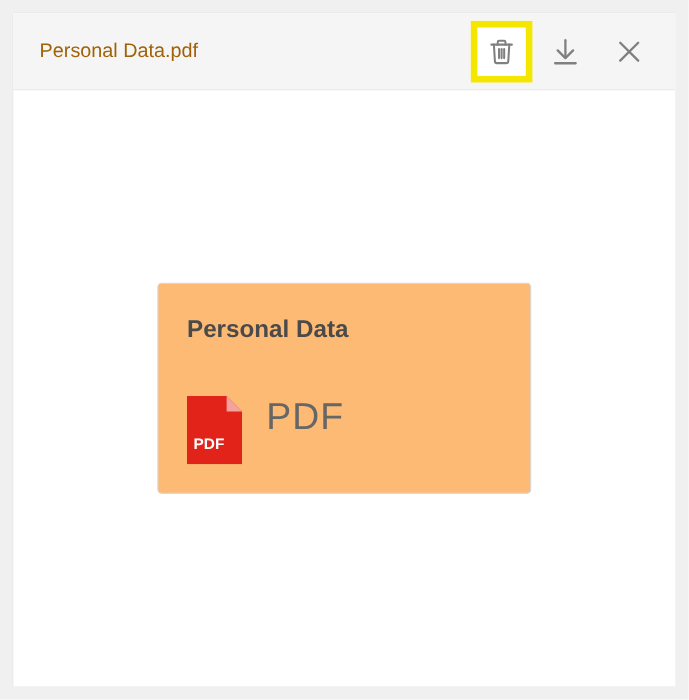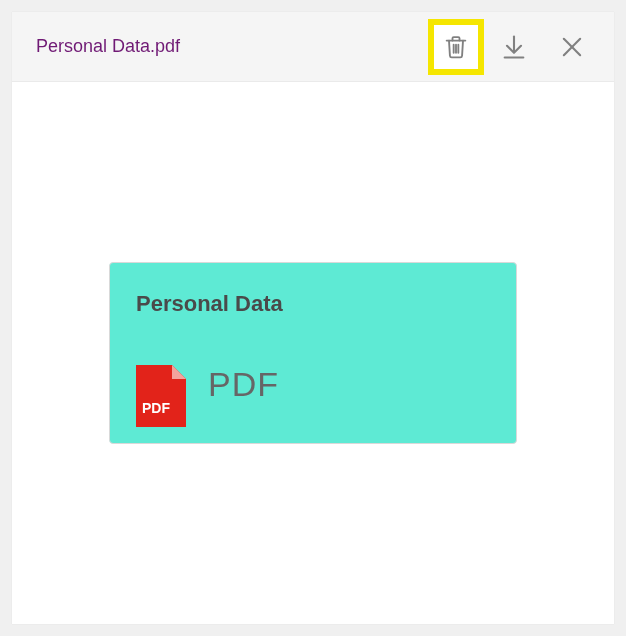--- a/index.html
+++ b/index.html
@@ -22,21 +22,21 @@
       height: 70px;
       background: #f5f5f5;
       display: flex;
       align-items: center;
       padding: 0 14px 0 24px;
       border-bottom: 1px solid #eaeaea;
     }
     .header-title {
       flex: 1;
       font-size: 18px;
-      color: #701a75;
+      color: #a16207;
       font-weight: 400;
     }
     .header-actions {
       display: flex;
       align-items: center;
       gap: 2px;
     }
     .icon-btn {
       width: 56px;
       height: 56px;
@@ -58,25 +58,25 @@
       background: #ffffff;
     }
     .content {
       flex: 1;
       display: flex;
       align-items: center;
       justify-content: center;
       padding: 30px;
     }
     .card {
-      width: 408px;
+      width: 340px;
       border: 1px solid #d9d9d9;
       border-radius: 4px;
-      background: #5eead4;
-      padding: 28px 26px 16px 26px;
+      background: #fdba74;
+      padding: 28px 26px 26px 26px;
     }
     .card-title {
       font-size: 22px;
       font-weight: 700;
       color: #4a4a4a;
       margin-bottom: 48px;
     }
     .file-row {
       display: flex;
       align-items: flex-start;

